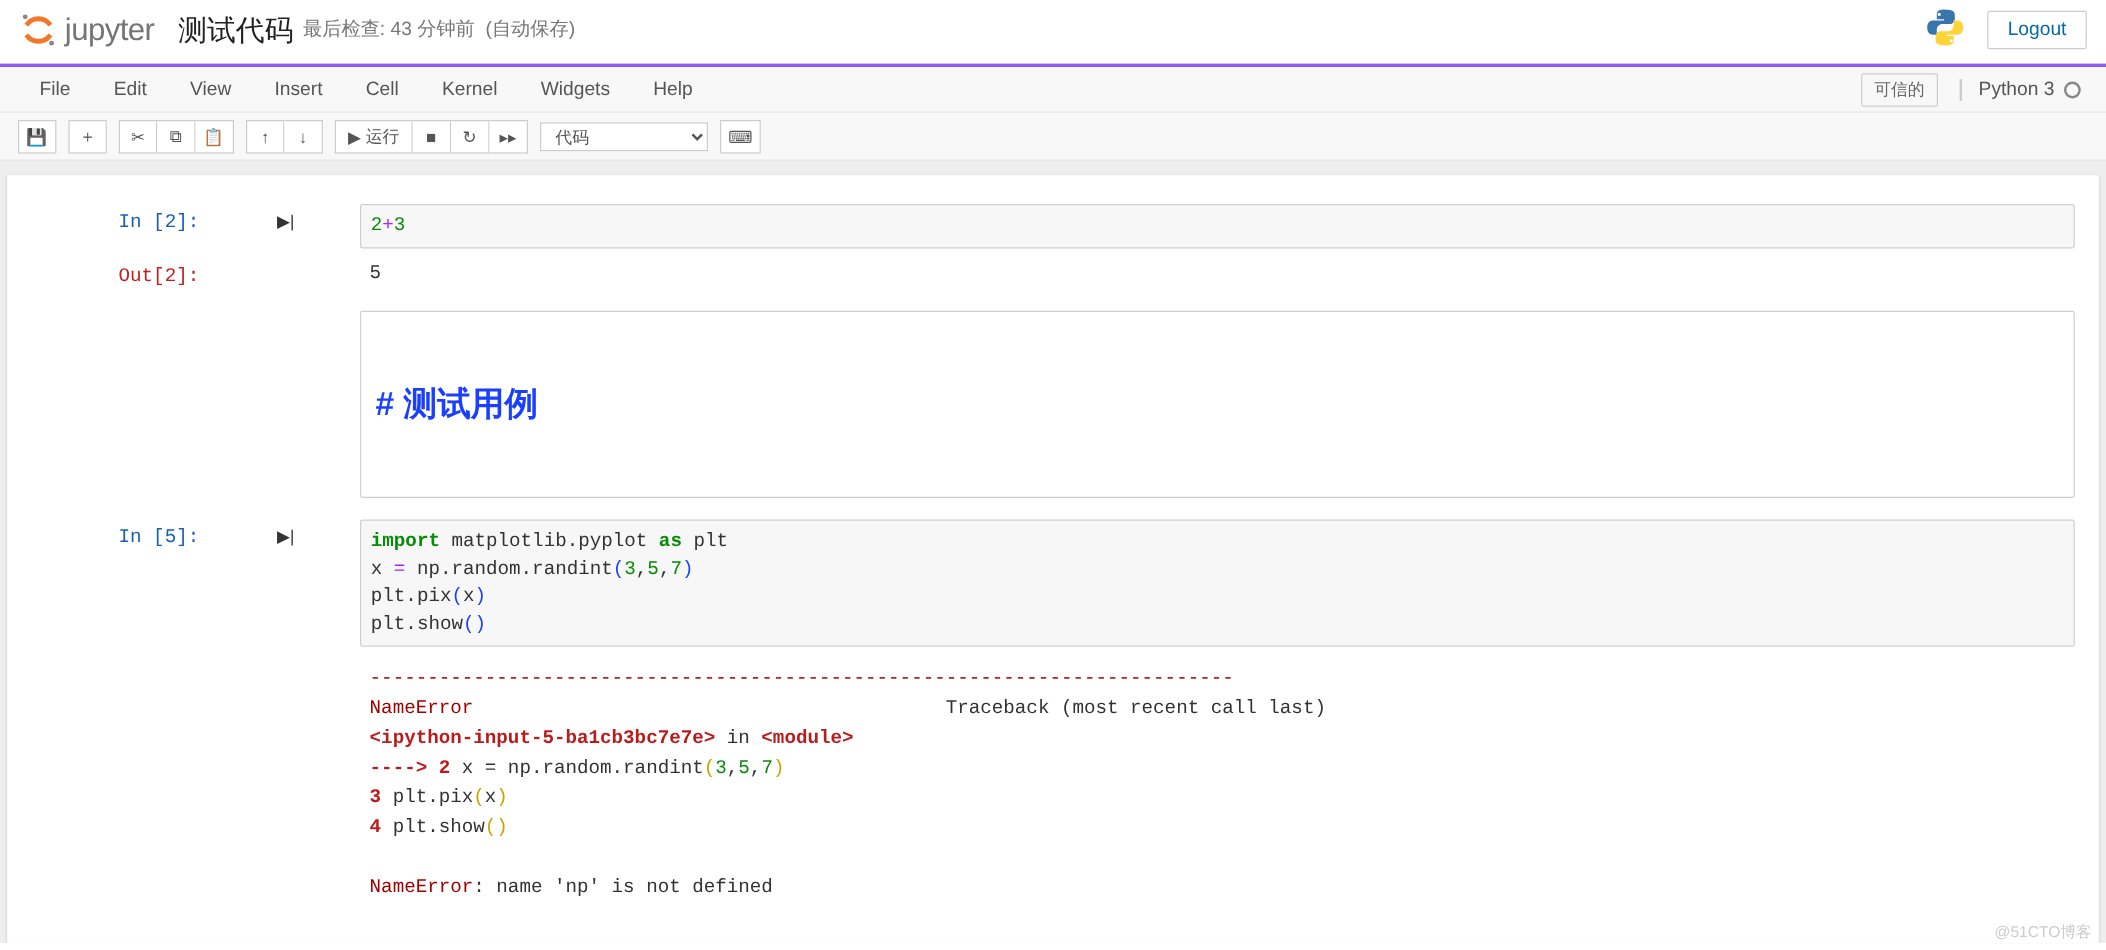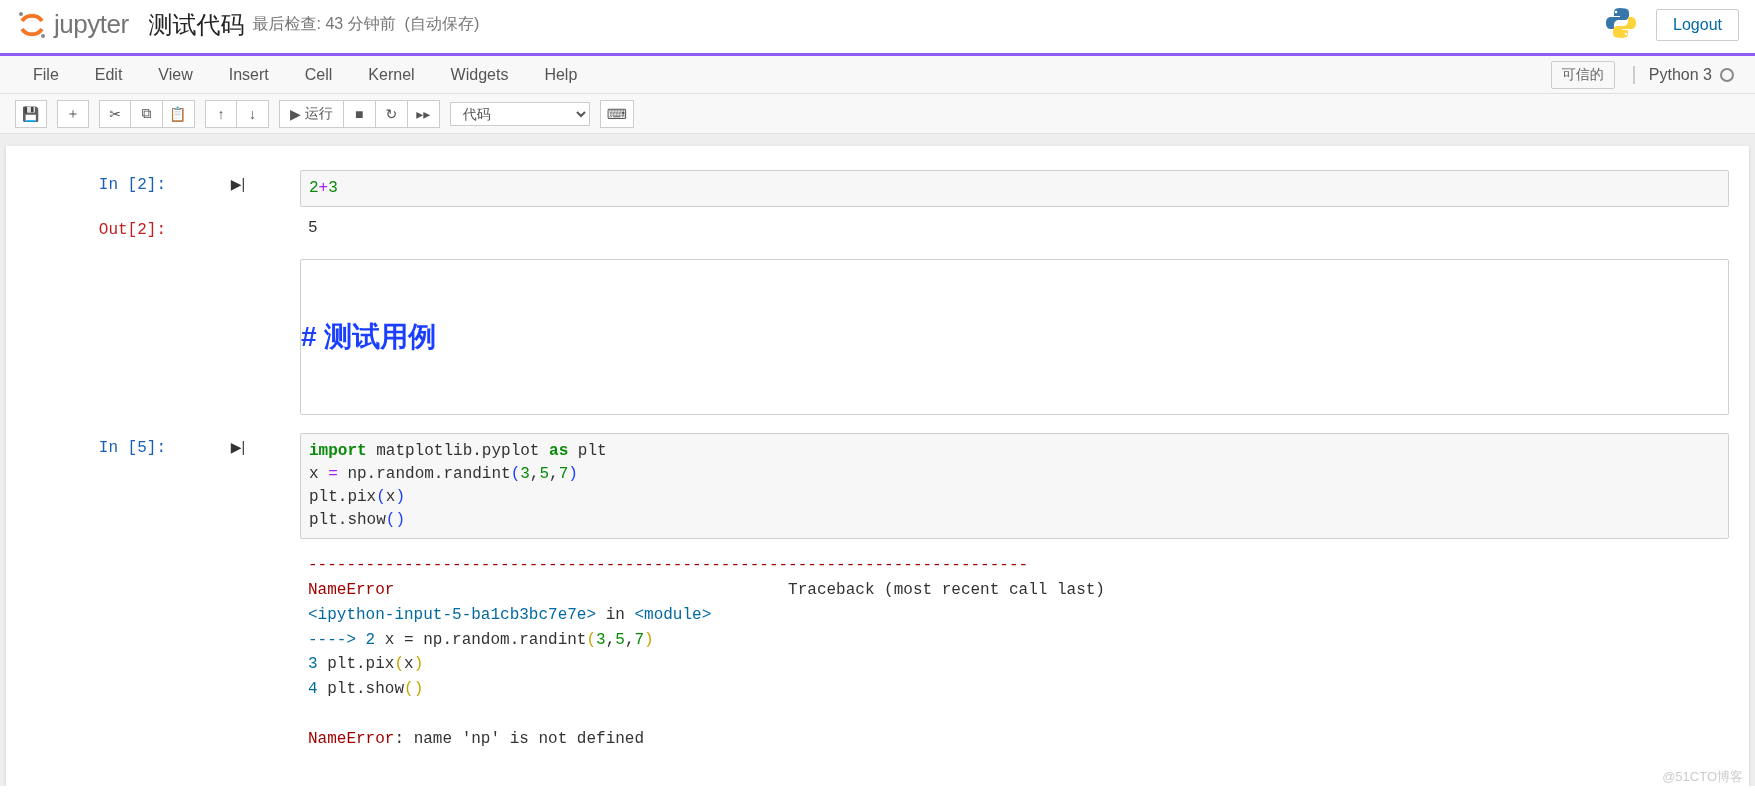--- a/index.html
+++ b/index.html
@@ -35,37 +35,37 @@
 .notebook-area { background: #eee; padding: 12px 6px 0 6px; }
 .notebook-inner { background: #fff; box-shadow: 0 1px 3px rgba(0,0,0,0.15); padding: 24px 20px 20px 20px; min-height: 640px; }
 
 .cell { display: flex; margin-bottom: 8px; gap: 47px; }
 .prompt-col { width: 150px; flex-shrink: 0; text-align: right; padding-right: 10px; font-family: "Courier New", monospace; font-size: 16px; padding-top: 6px; }
 .in-prompt { color: #1a5fb4; }
 .out-prompt { color: #c02020; }
 .run-ctrl { width: 30px; flex-shrink: 0; display: flex; justify-content: center; padding-top: 6px; color: #333; font-size: 14px; }
 .cell-content { flex: 1; }
 .code-input { border: 1px solid #cfcfcf; background: #f7f7f7; padding: 6px 8px; font-family: "Courier New", monospace; font-size: 16px; line-height: 1.45; white-space: pre; border-radius: 2px; }
-.code-input.markdown-rendered { background: #fff; border: 1px solid #cfcfcf; padding: 10px 0; }
+.code-input.markdown-rendered { background: #fff; border: 1px solid #cfcfcf; padding: 10px 12px; }
 
 .output-text { font-family: "Courier New", monospace; font-size: 16px; padding: 4px 0 4px 8px; }
 
 .md-h1 { color: #1a3fff; font-size: 28px; font-weight: 700; font-family: "Microsoft YaHei", sans-serif; }
 
 
 .k-green { color: #0a8a0a; font-weight: bold; }
 .k-num { color: #0a8a0a; }
 .k-op { color: #aa22ff; }
 .k-par { color: #1a3fff; }
 .k-par-y { color: #c9a400; }
 
 
 .error-out { font-family: "Courier New", monospace; font-size: 16px; line-height: 1.55; padding: 6px 0 6px 8px; }
 .err-red { color: #a00000; }
-.err-teal { color: #0369a1; }
+.err-teal { color: #b91c1c; font-weight: bold; }
 .err-green { color: #008000; font-weight: bold; }
 
 .watermark { position: fixed; bottom: 6px; right: 12px; color: #ccc; font-size: 13px; }
 </style>
 </head>
 <body>
 
 <div class="header">
   <div class="jupyter-logo">
     <svg width="32" height="32" viewBox="0 0 32 32">

